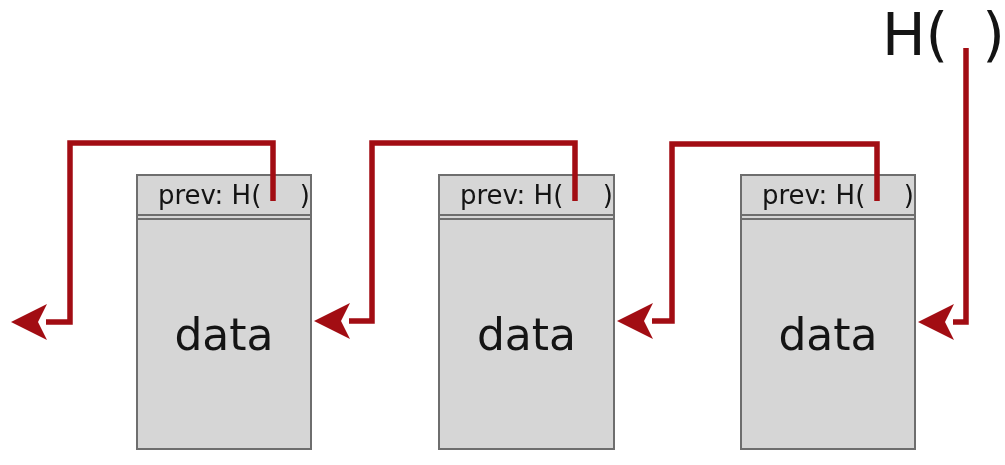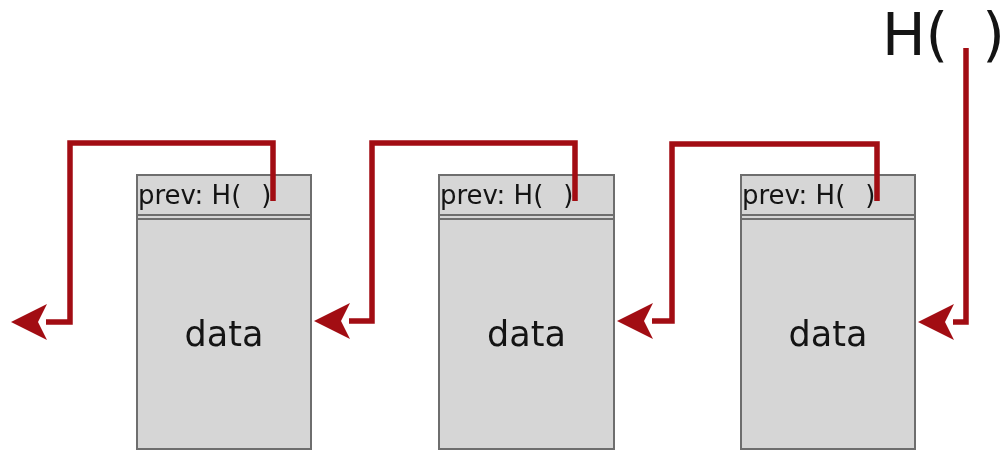--- a/index.html
+++ b/index.html
@@ -25,34 +25,35 @@
     border:2px solid var(--box-border);
     display:flex;
     flex-direction:column;
     z-index:1;
   }
   .block-header{
     height:40px;
     border-bottom:2px solid var(--box-border);
     display:flex;
     align-items:center;
-    justify-content:flex-start;
+    justify-content:space-between;
     font-size:26px;
     white-space:pre;
+    padding-left:20px;
   }
   .block-sep{
     height:4px;
     border-bottom:2px solid var(--box-border);
   }
   .block-body{
     flex:1;
     display:flex;
     align-items:center;
     justify-content:center;
-    font-size:35px;
+    font-size:44px;
     text-align:center;
   }
   .paren-gap{
     display:inline-block;
     width:20px;
     height:1px;
   }
   #block-1{left:136px;width:176px}
   #block-2{left:438px;width:177px}
   #block-3{left:740px;width:176px}

